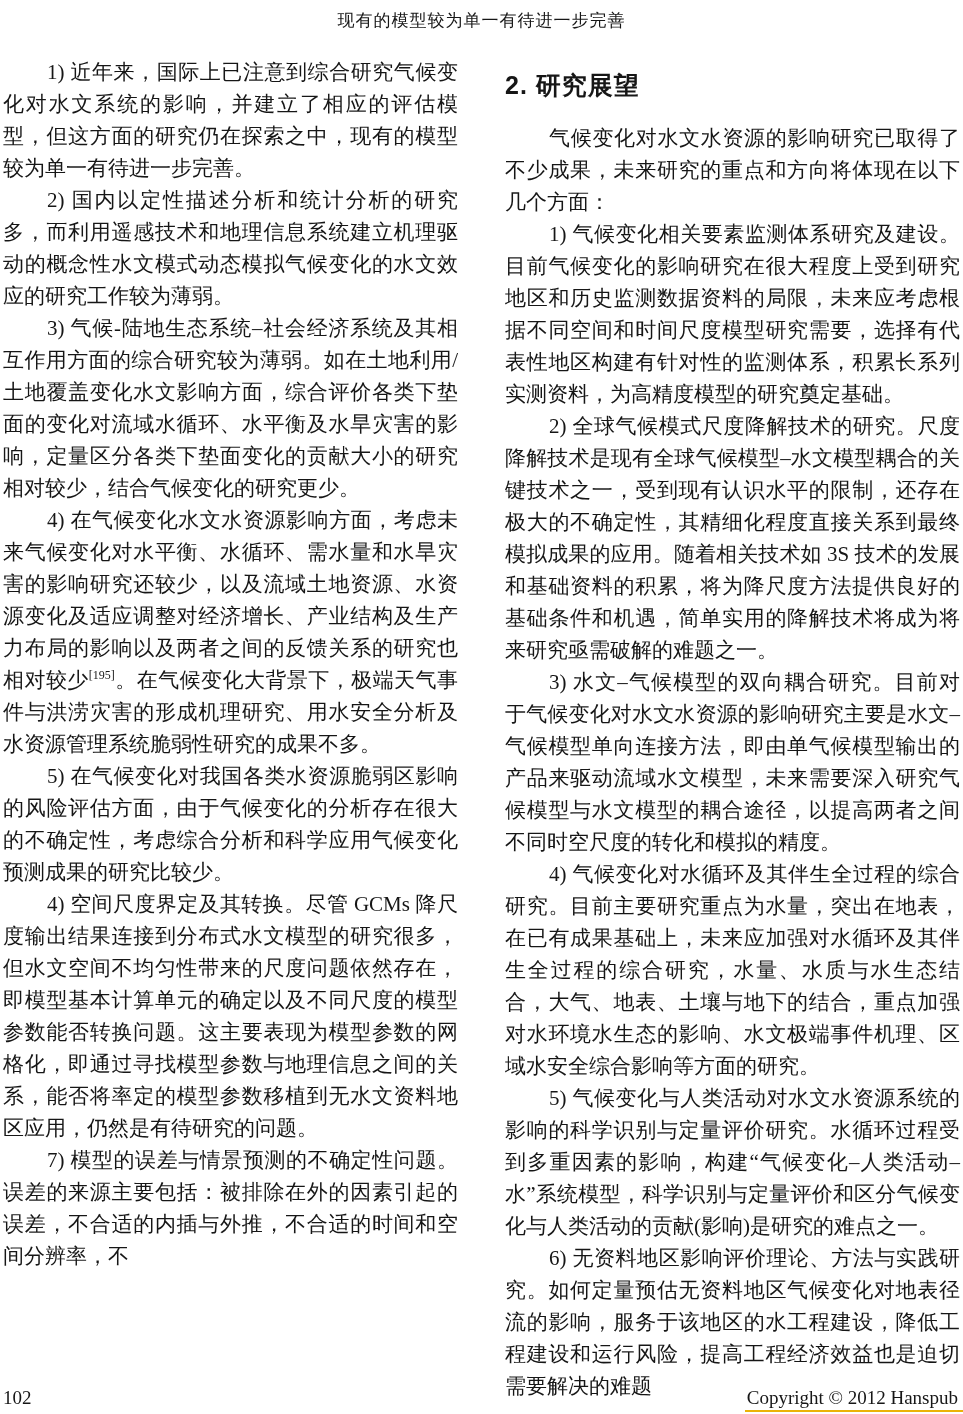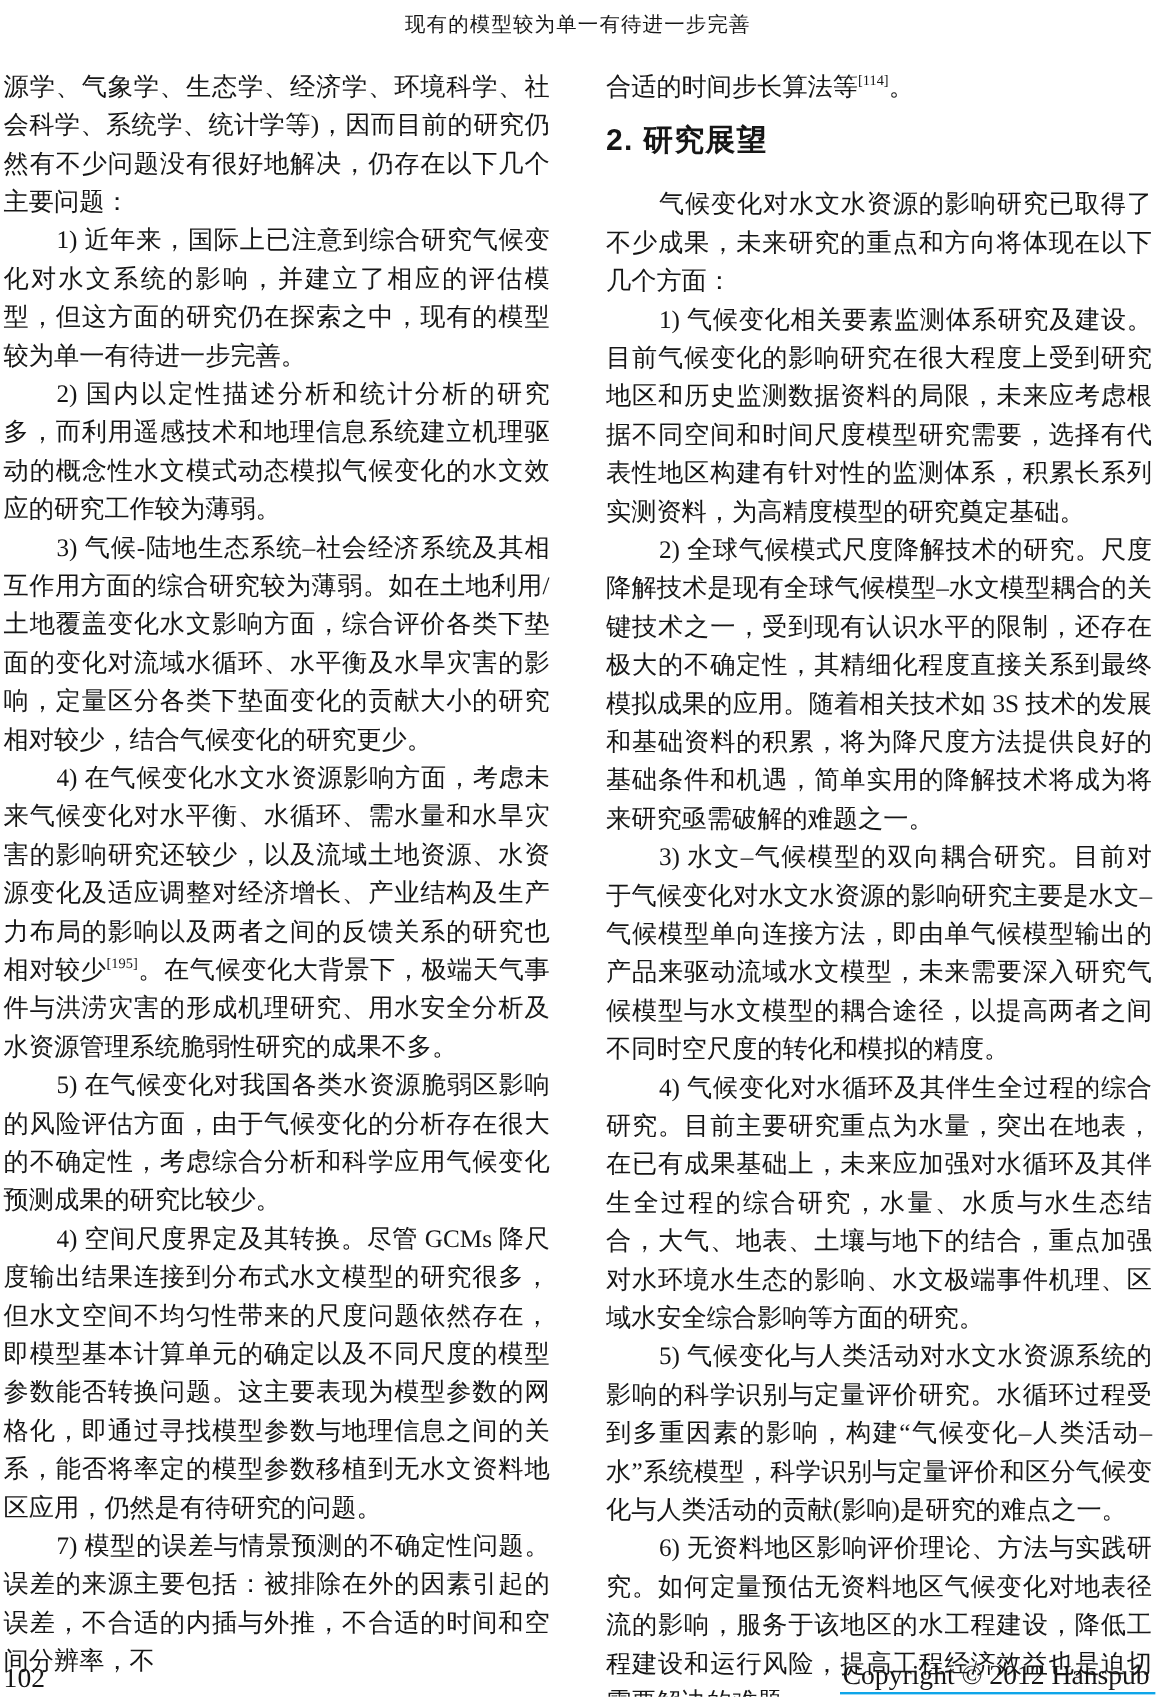--- a/index.html
+++ b/index.html
@@ -42,49 +42,45 @@
     font-size: 25px;
     line-height: 30px;
     margin: 14px 0 22px 0;
     letter-spacing: 1px;
   }
   .footer {
     position: absolute;
     left: 3px; right: 0; bottom: 2px;
     display: flex;
     justify-content: space-between;
-    align-items: flex-end;
-    font-size: 23px;
+    align-items: flex-start;
+    font-size: 19px;
   }
   .copyright {
-    border-bottom: 2px solid #0ea5e9;
+    border-bottom: 2px solid #eab308;
     padding: 0 5px 1px 2px;
     margin-left: 18px;
   }
 </style>
 </head>
 <body>
 
 <div class="header">现有的模型较为单一有待进一步完善</div>
 
 <div class="columns">
   <div class="col" id="left-col">
-      <p class="para"><span>源学、气象学、生态学、经济学、环境科学、社会科学、系统学、统计学等)，因而目前的研究仍然有不少问题没有很好地解决，仍存在以下几个主要问题：</span></p>
       <p class="para indent"><span>1) 近年来，国际上已注意到综合研究气候变化对水文系统的影响，并建立了相应的评估模型，但这方面的研究仍在探索之中，现有的模型较为单一有待进一步完善。</span></p>
       <p class="para indent"><span>2) 国内以定性描述分析和统计分析的研究多，而利用遥感技术和地理信息系统建立机理驱动的概念性水文模式动态模拟气候变化的水文效应的研究工作较为薄弱。</span></p>
       <p class="para indent"><span>3) 气候-陆地生态系统–社会经济系统及其相互作用方面的综合研究较为薄弱。如在土地利用/土地覆盖变化水文影响方面，综合评价各类下垫面的变化对流域水循环、水平衡及水旱灾害的影响，定量区分各类下垫面变化的贡献大小的研究相对较少，结合气候变化的研究更少。</span></p>
       <p class="para indent"><span>4) 在气候变化水文水资源影响方面，考虑未来气候变化对水平衡、水循环、需水量和水旱灾害的影响研究还较少，以及流域土地资源、水资源变化及适应调整对经济增长、产业结构及生产力布局的影响以及两者之间的反馈关系的研究也相对较少</span><sup>[195]</sup><span>。在气候变化大背景下，极端天气事件与洪涝灾害的形成机理研究、用水安全分析及水资源管理系统脆弱性研究的成果不多。</span></p>
       <p class="para indent"><span>5) 在气候变化对我国各类水资源脆弱区影响的风险评估方面，由于气候变化的分析存在很大的不确定性，考虑综合分析和科学应用气候变化预测成果的研究比较少。</span></p>
       <p class="para indent"><span>4) 空间尺度界定及其转换。尽管 GCMs 降尺度输出结果连接到分布式水文模型的研究很多，但水文空间不均匀性带来的尺度问题依然存在，即模型基本计算单元的确定以及不同尺度的模型参数能否转换问题。这主要表现为模型参数的网格化，即通过寻找模型参数与地理信息之间的关系，能否将率定的模型参数移植到无水文资料地区应用，仍然是有待研究的问题。</span></p>
       <p class="para indent"><span>7) 模型的误差与情景预测的不确定性问题。误差的来源主要包括：被排除在外的因素引起的误差，不合适的内插与外推，不合适的时间和空间分辨率，不</span></p>
     </div>
   <div class="col" id="right-col">
-    <div id="right-col-pre">
-        <p class="para"><span>合适的时间步长算法等</span><sup>[114]</sup><span>。</span></p>
-      </div>
     <div class="heading">2. 研究展望</div>
     <div id="right-col-main">
         <p class="para indent"><span>气候变化对水文水资源的影响研究已取得了不少成果，未来研究的重点和方向将体现在以下几个方面：</span></p>
         <p class="para indent"><span>1) 气候变化相关要素监测体系研究及建设。目前气候变化的影响研究在很大程度上受到研究地区和历史监测数据资料的局限，未来应考虑根据不同空间和时间尺度模型研究需要，选择有代表性地区构建有针对性的监测体系，积累长系列实测资料，为高精度模型的研究奠定基础。</span></p>
         <p class="para indent"><span>2) 全球气候模式尺度降解技术的研究。尺度降解技术是现有全球气候模型–水文模型耦合的关键技术之一，受到现有认识水平的限制，还存在极大的不确定性，其精细化程度直接关系到最终模拟成果的应用。随着相关技术如 3S 技术的发展和基础资料的积累，将为降尺度方法提供良好的基础条件和机遇，简单实用的降解技术将成为将来研究亟需破解的难题之一。</span></p>
         <p class="para indent"><span>3) 水文–气候模型的双向耦合研究。目前对于气候变化对水文水资源的影响研究主要是水文–气候模型单向连接方法，即由单气候模型输出的产品来驱动流域水文模型，未来需要深入研究气候模型与水文模型的耦合途径，以提高两者之间不同时空尺度的转化和模拟的精度。</span></p>
         <p class="para indent"><span>4) 气候变化对水循环及其伴生全过程的综合研究。目前主要研究重点为水量，突出在地表，在已有成果基础上，未来应加强对水循环及其伴生全过程的综合研究，水量、水质与水生态结合，大气、地表、土壤与地下的结合，重点加强对水环境水生态的影响、水文极端事件机理、区域水安全综合影响等方面的研究。</span></p>
         <p class="para indent"><span>5) 气候变化与人类活动对水文水资源系统的影响的科学识别与定量评价研究。水循环过程受到多重因素的影响，构建“气候变化–人类活动–水”系统模型，科学识别与定量评价和区分气候变化与人类活动的贡献(影响)是研究的难点之一。</span></p>
         <p class="para indent"><span>6) 无资料地区影响评价理论、方法与实践研究。如何定量预估无资料地区气候变化对地表径流的影响，服务于该地区的水工程建设，降低工程建设和运行风险，提高工程经济效益也是迫切需要解决的难题</span></p>
       </div>

